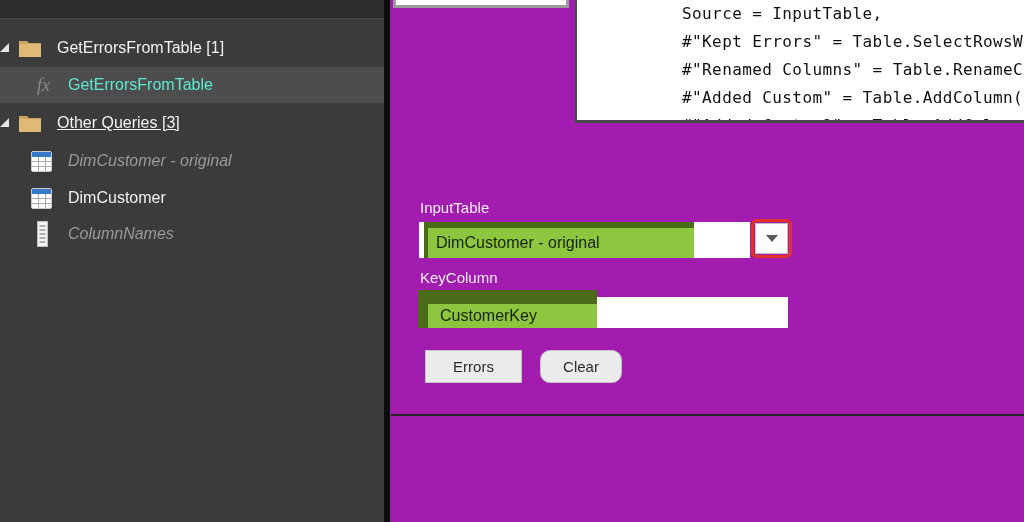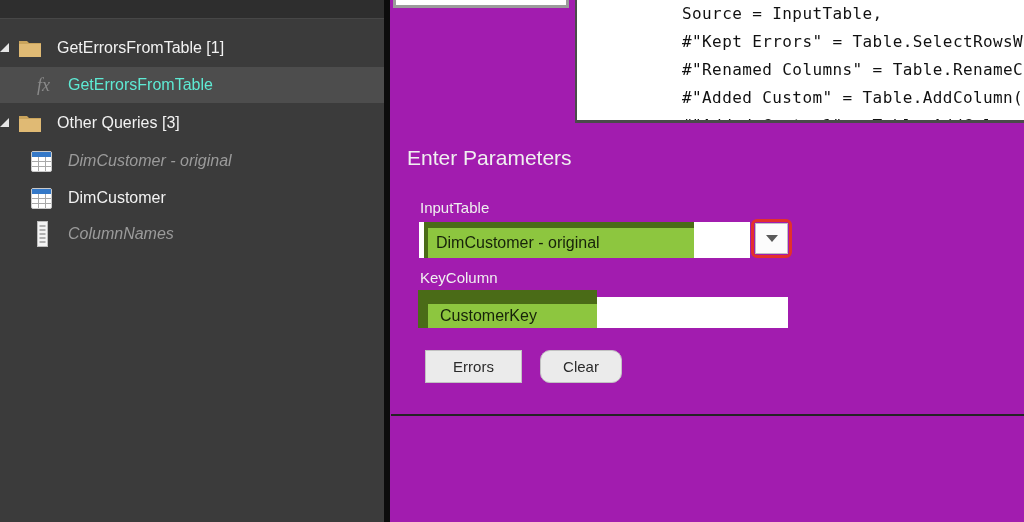--- a/index.html
+++ b/index.html
@@ -90,21 +90,21 @@
         </svg>
       </span>
       <span>GetErrorsFromTable [1]</span>
     </div>
 
     <div class="sel-row">
       <span class="fx-ico">fx</span>
       <span class="sel-label">GetErrorsFromTable</span>
     </div>
 
-    <div class="srow" style="top:108px;">
+    <div class="srow" style="top:108px;text-decoration:underline;">
       <span class="tri">
         <svg width="10" height="10" viewBox="0 0 10 10">
             <polygon points="9,0 9,9 0,9" fill="#e6e6e6"></polygon>
           </svg>
       </span>
       <span class="folder-ico">
         <svg width="24" height="20" viewBox="0 0 24 20">
           <path d="M1 3 h8 l2 2 h12 v14 h-22 z" fill="#caa45c"></path>
           <path d="M1 6 h22 v13 h-22 z" fill="#e0ba74"></path>
         </svg>
@@ -152,21 +152,20 @@
     <div class="partial-box"></div>
 
     <div class="code-box">
       <div class="code-line">Source = InputTable,</div>
       <div class="code-line">#"Kept Errors" = Table.SelectRowsWi</div>
       <div class="code-line">#"Renamed Columns" = Table.RenameCo</div>
       <div class="code-line">#"Added Custom" = Table.AddColumn(</div>
       <div class="code-line">#"Added Custom1" = Table.AddColumn</div>
     </div>
 
-    <div class="params-heading">Enter Parameters</div>
 
     <div class="param-label lbl-input">InputTable</div>
     <div class="combo-field"></div>
     <div class="marker-outer combo-marker">
       <div class="marker-inner">
         <span class="val">DimCustomer - original</span>
       </div>
     </div>
     <div class="red-annot">
       <div class="drop-btn">

